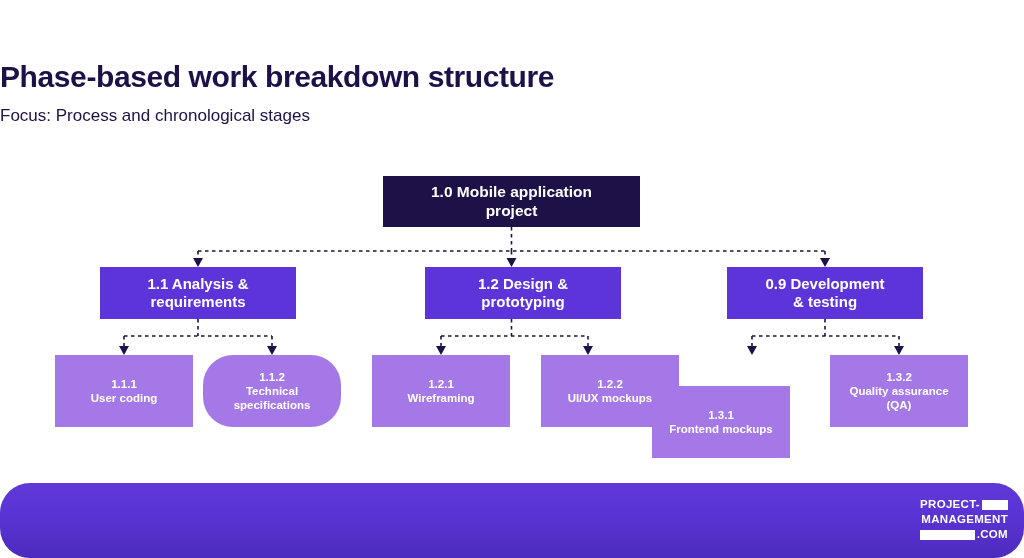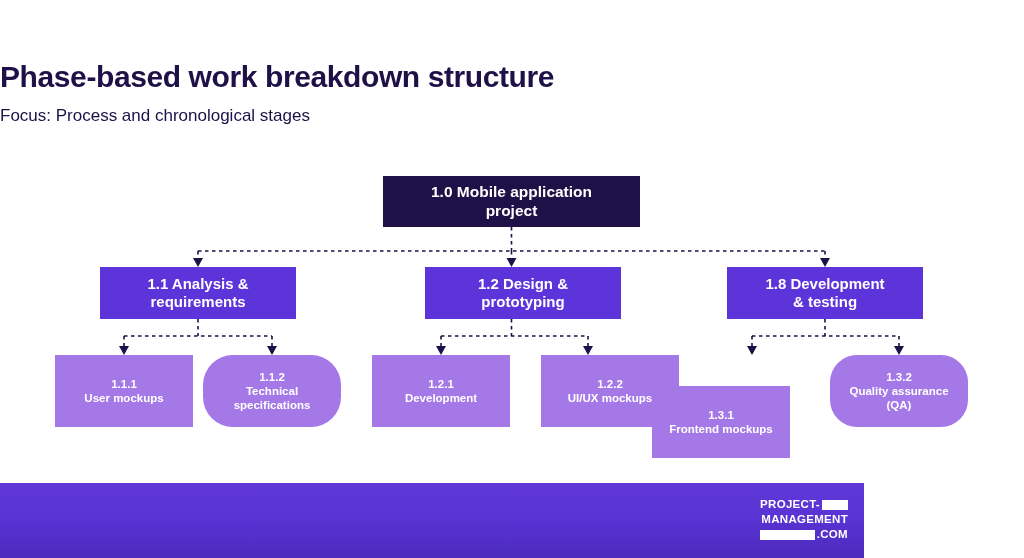--- a/index.html
+++ b/index.html
@@ -97,32 +97,33 @@
     top: 355px;
     width: 138px;
     height: 72px;
     padding: 0 6px;
   }
   .node-l3.c11 { left: 55px; }
   .node-l3.c12 { left: 203px; border-radius: 30px; }
   .node-l3.c21 { left: 372px; }
   .node-l3.c22 { left: 519px; margin-left: 22px; }
   .node-l3.c31 { left: 652px; margin-top: 31px; }
-  .node-l3.c32 { left: 830px; border-radius: 27px; }
+  .node-l3.c32 { left: 830px; }
 
   .node-text { display: block; }
 
   
   .footer {
     position: absolute;
     left: 0;
     top: 483px;
-    width: 864px;
+    width: 1024px;
     height: 75px;
     background: linear-gradient(180deg, #6038d8 0%, #5a33d4 45%, #4d2bbd 100%);
+    border-radius: 30px;
   }
   .logo {
     position: absolute;
     right: 16px;
     top: 14px;
     text-align: right;
     color: #ffffff;
     font-size: 11.5px;
     font-weight: bold;
     letter-spacing: 0.3px;
@@ -204,44 +205,44 @@
 
   <div class="node node-l2 g2">
     <span>
       <span class="node-text">1.2 Design &amp;</span>
       <span class="node-text">prototyping</span>
     </span>
   </div>
 
   <div class="node node-l2 g3">
     <span>
-      <span class="node-text">1.8 Development</span>
+      <span class="node-text">0.9 Development</span>
       <span class="node-text">&amp; testing</span>
     </span>
   </div>
 
   <div class="node node-l3 c11">
     <span>
       <span class="node-text">1.1.1</span>
-      <span class="node-text">User mockups</span>
+      <span class="node-text">User coding</span>
     </span>
   </div>
 
   <div class="node node-l3 c12">
     <span>
       <span class="node-text">1.1.2</span>
       <span class="node-text">Technical</span>
       <span class="node-text">specifications</span>
     </span>
   </div>
 
   <div class="node node-l3 c21">
     <span>
       <span class="node-text">1.2.1</span>
-      <span class="node-text">Development</span>
+      <span class="node-text">Wireframing</span>
     </span>
   </div>
 
   <div class="node node-l3 c22">
     <span>
       <span class="node-text">1.2.2</span>
       <span class="node-text">UI/UX mockups</span>
     </span>
   </div>
 

